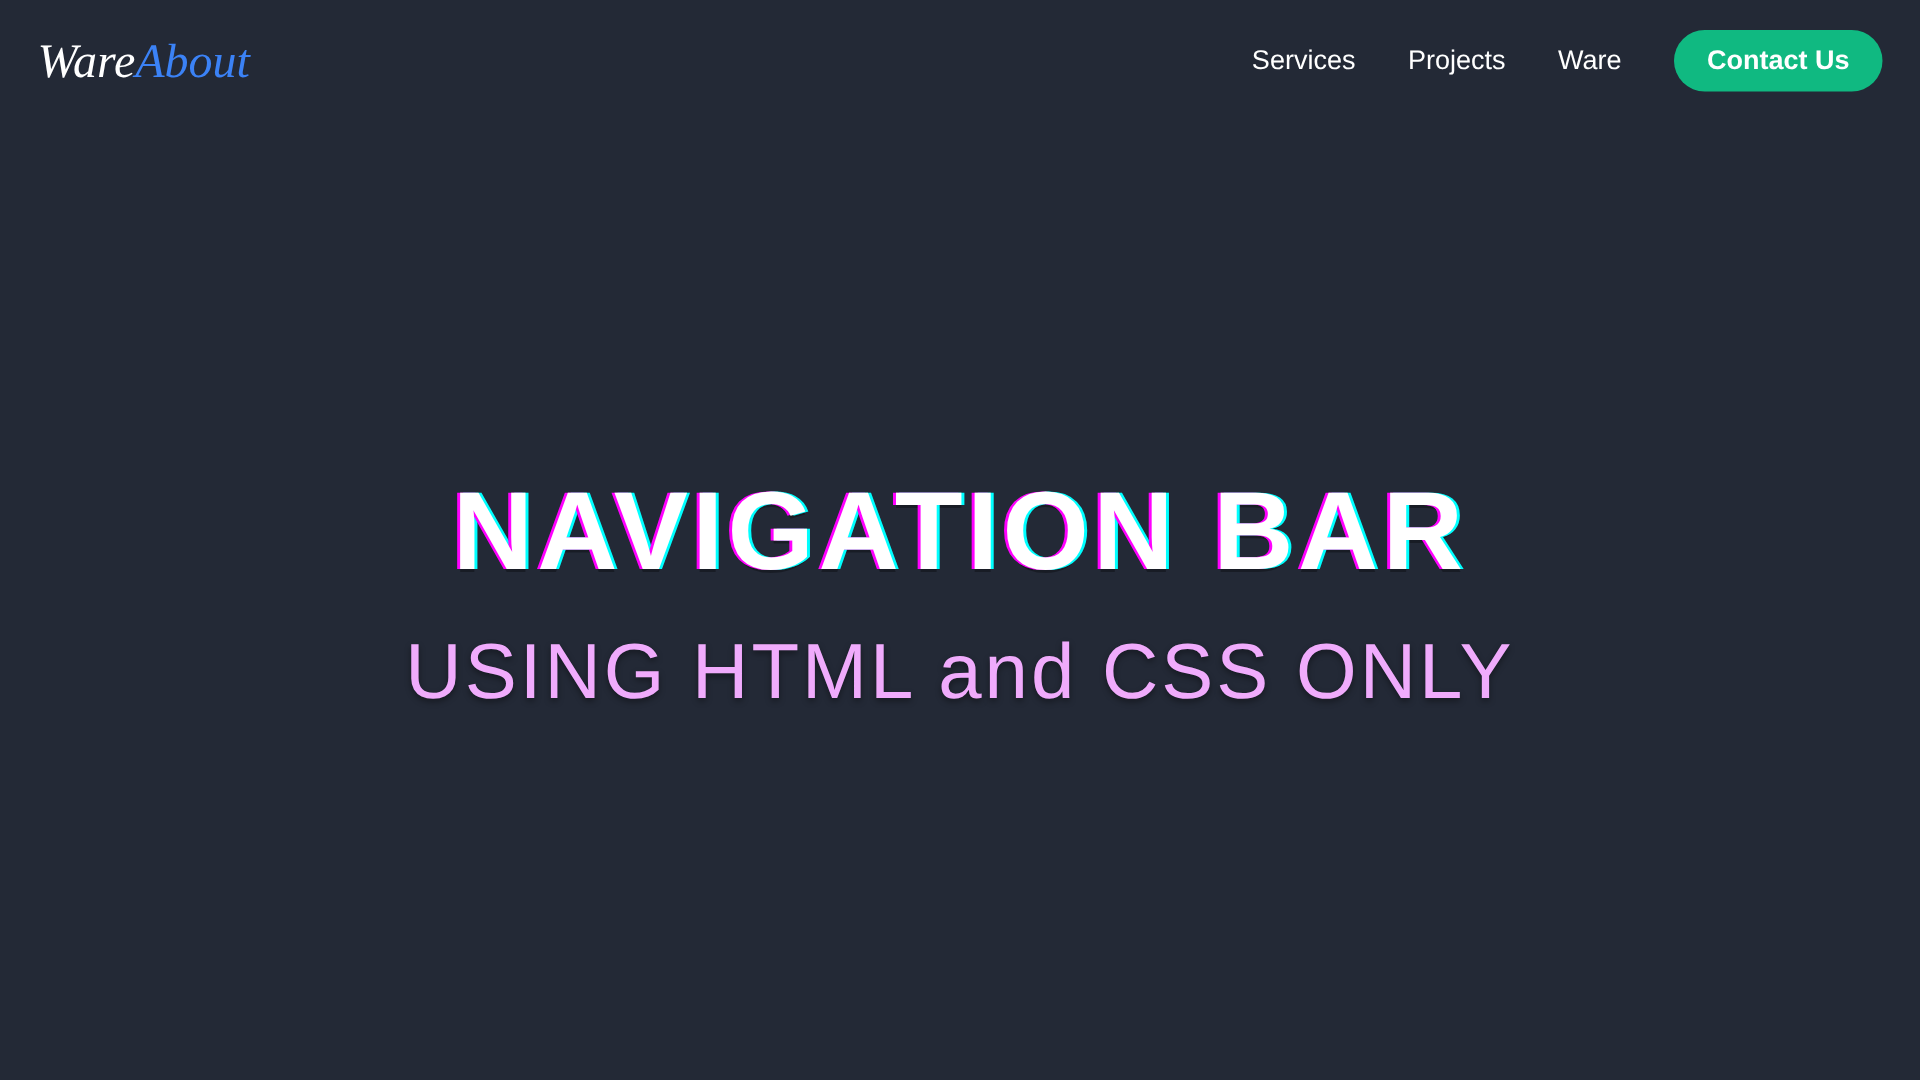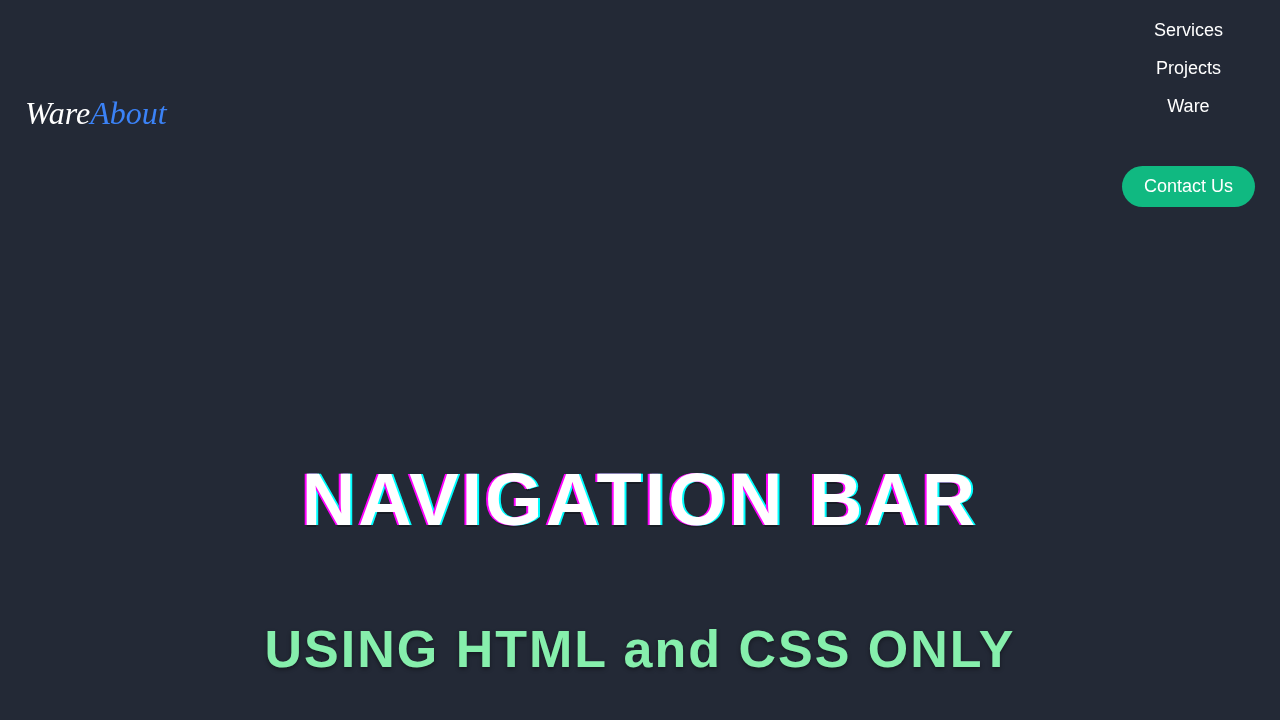--- a/index.html
+++ b/index.html
@@ -35,42 +35,40 @@
       color: #ffffff;
     }
     
     .logo-second {
       color: #3b82f6;
     }
     
     .nav-links {
       display: flex;
       align-items: center;
-      gap: 17px;
-      flex-direction: column;
+      gap: 35px;
     }
     
     .nav-link {
       color: #ffffff;
       font-size: 18px;
       font-weight: 500;
       text-decoration: none;
       cursor: pointer;
     }
     
     .contact-btn {
       background-color: #10b981;
       color: #ffffff;
       font-size: 18px;
-      font-weight: 400;
+      font-weight: 700;
       padding: 10px 22px;
       border: none;
       border-radius: 25px;
       cursor: pointer;
-      margin-top: 32px;
     }
     
     .hero {
       display: flex;
       flex-direction: column;
       align-items: center;
       justify-content: center;
       margin-top: 230px;
       text-align: center;
     }
@@ -78,27 +76,27 @@
     .hero-title {
       font-size: 74px;
       font-weight: 900;
       color: #ffffff;
       letter-spacing: 3px;
       text-transform: uppercase;
       text-shadow: 
         -2px 0 #ff00ff,
         2px 0 #00ffff,
         0 2px rgba(0,0,0,0.3);
-      margin-bottom: 77px;
+      margin-bottom: 22px;
     }
     
     .hero-subtitle {
       font-size: 52px;
-      font-weight: 700;
-      color: #86efac;
+      font-weight: 400;
+      color: #f0abfc;
       letter-spacing: 2px;
       text-shadow: 0 2px 4px rgba(0,0,0,0.4);
       text-align: right;
     }
   </style>
 </head>
 <body>
 
 <nav class="navbar">
   <div class="logo">

